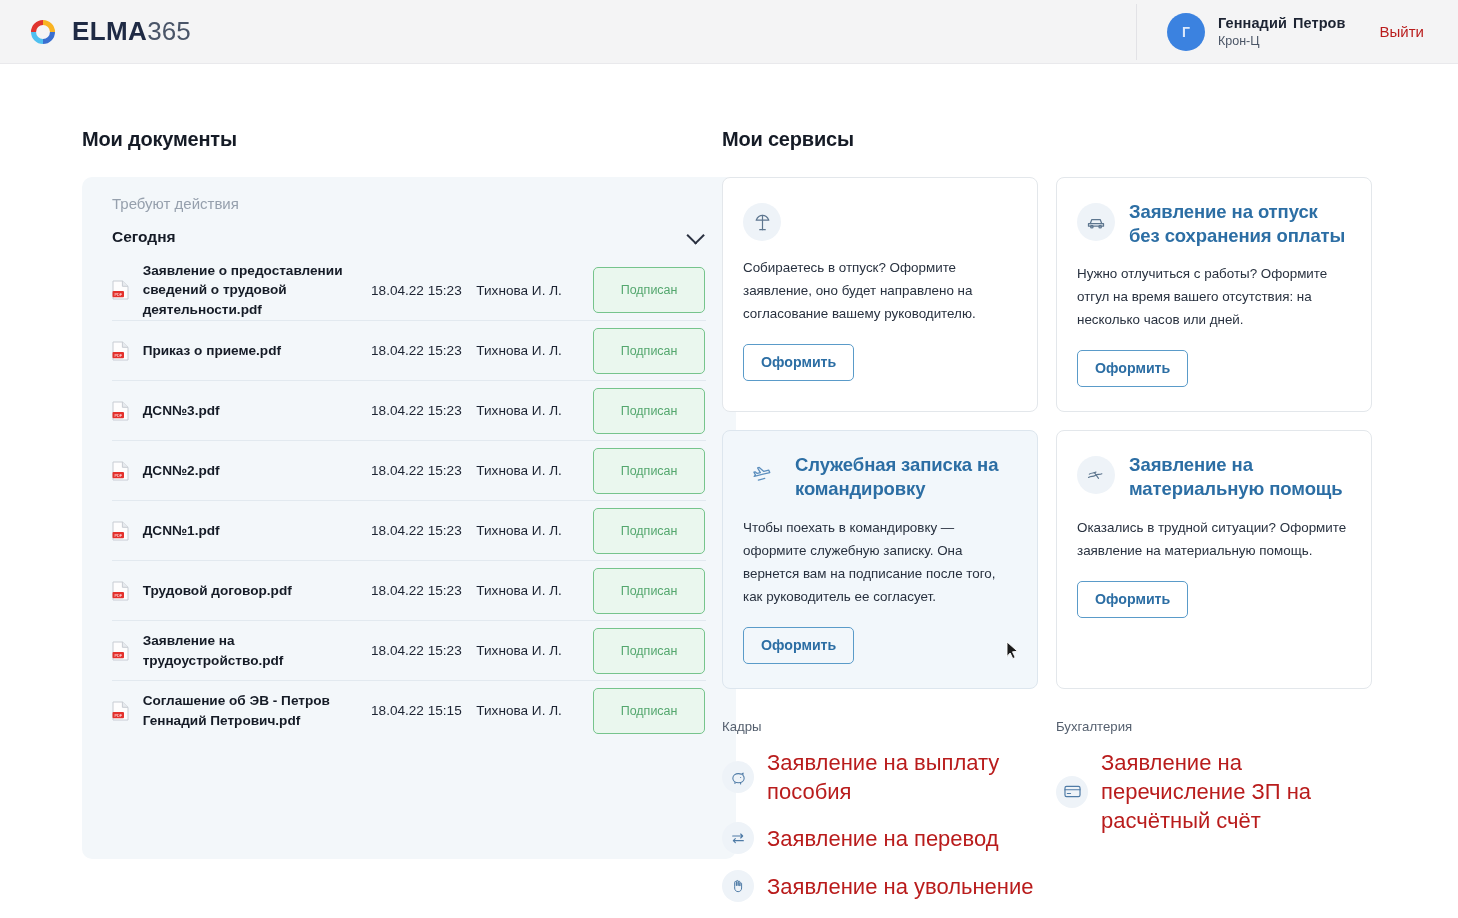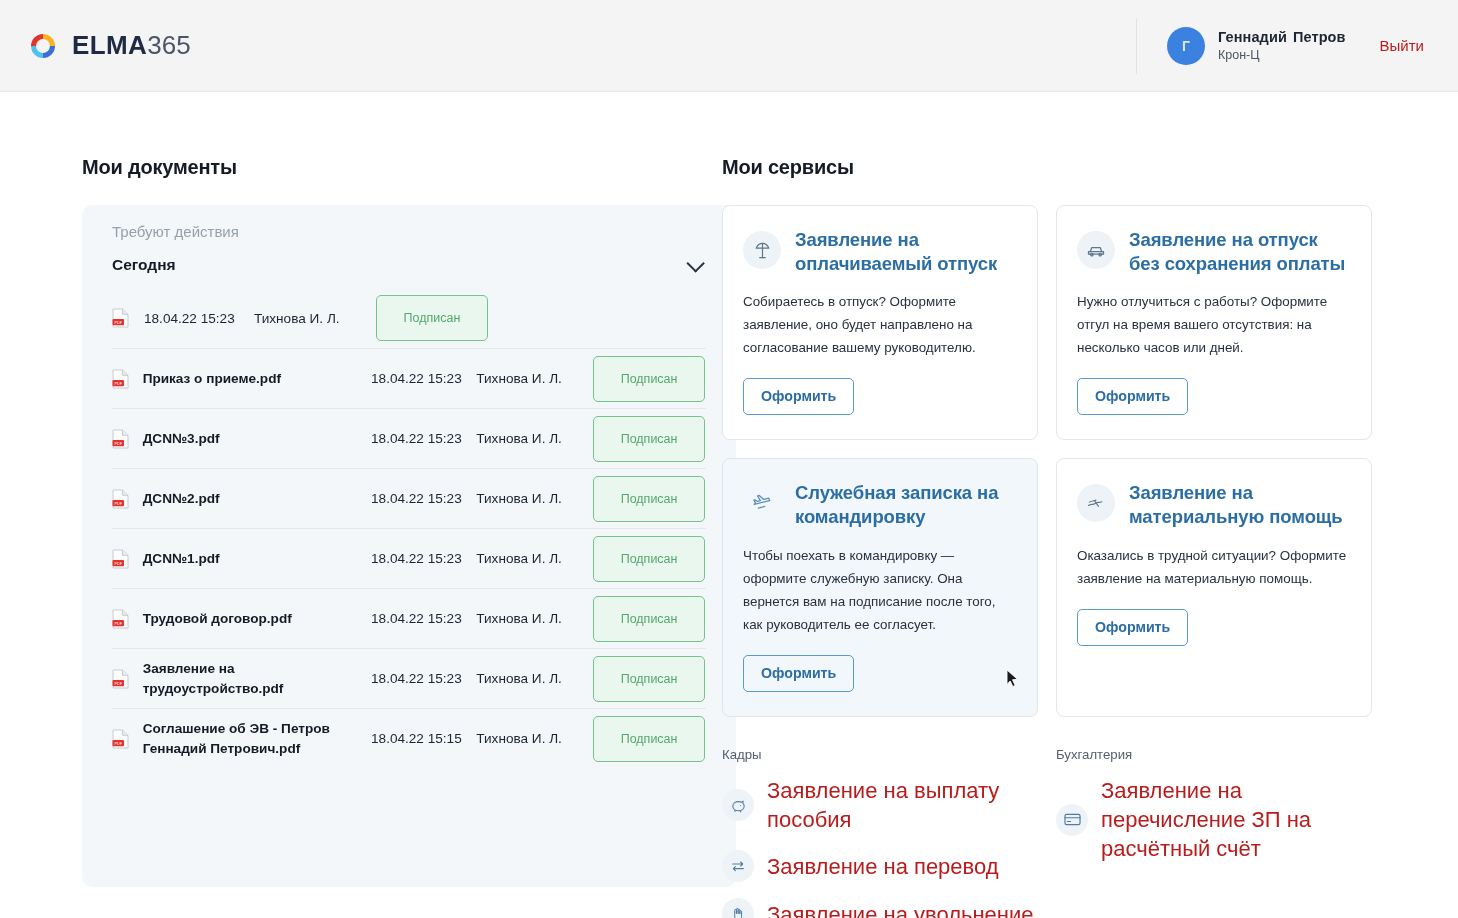--- a/index.html
+++ b/index.html
@@ -7,21 +7,21 @@
   html, body {
     width: 1458px; height: 918px;
     font-family: "Liberation Sans", "DejaVu Sans", sans-serif;
     background: #ffffff;
     overflow: hidden;
     -webkit-font-smoothing: antialiased;
   }
 
   
   .header {
-    height: 92px;
+    height: 64px;
     background: #f4f4f5;
     display: flex;
     align-items: center;
     justify-content: space-between;
     padding: 0 34px 0 28px;
     border-bottom: 1px solid #e9e9ec;
   }
   .brand { display: flex; align-items: center; gap: 14px; }
   .brand-mark { width: 30px; height: 30px; display: block; }
   .brand-text {
@@ -232,20 +232,21 @@
             <div class="doc-icon-cell">
               <span>
                 <svg class="pdf-ico" viewBox="0 0 17 20">
                   <path d="M1 1h9.5L16 6.3V19H1z" fill="#fdfdfd" stroke="#c7ccd3" stroke-width="1"></path>
                   <path d="M10.4 1v5.3H16" fill="#e7eaee" stroke="#c7ccd3" stroke-width="1"></path>
                   <rect x="0.5" y="11" width="11.5" height="6.2" rx="1" fill="#e4312c"></rect>
                   <text x="6.2" y="15.6" font-size="3.8" fill="#fff" text-anchor="middle" font-family="Liberation Sans, sans-serif">PDF</text>
                 </svg>
               </span>
             </div>
+            <div class="doc-name">Заявление о предоставлении сведений о трудовой деятельности.pdf</div>
             <div class="doc-date">18.04.22 15:23</div>
             <div class="doc-resp">Тихнова И. Л.</div>
             <div class="doc-status"><span class="badge">Подписан</span></div>
           </div>
           <div class="doc-row">
             <div class="doc-icon-cell">
               <span>
                 <svg class="pdf-ico" viewBox="0 0 17 20">
                   <path d="M1 1h9.5L16 6.3V19H1z" fill="#fdfdfd" stroke="#c7ccd3" stroke-width="1"></path>
                   <path d="M10.4 1v5.3H16" fill="#e7eaee" stroke="#c7ccd3" stroke-width="1"></path>
@@ -363,21 +364,20 @@
     <div class="section-title">Мои сервисы</div>
     <div class="cards" id="service-cards">
         <div class="card"><div class="card-head">
             <div class="card-ico-wrap">
               <svg width="19" height="19" viewBox="0 0 24 24" fill="none" stroke="#5d768f" stroke-width="1.5" stroke-linecap="round" stroke-linejoin="round">
                 <path d="M4 9c1.8-4 5-6 8-6s6.2 2 8 6z"></path>
                 <path d="M12 3v18"></path>
                 <path d="M8.5 21h7"></path>
               </svg>
             </div>
-            <div class="card-title">Заявление на оплачиваемый отпуск</div>
           </div><div class="card-desc">Собираетесь в отпуск? Оформите заявление, оно будет направлено на согласование вашему руководителю.</div><button class="btn-outline">Оформить</button></div>
         <div class="card"><div class="card-head">
             <div class="card-ico-wrap">
               <svg width="20" height="20" viewBox="0 0 24 24" fill="none" stroke="#5d768f" stroke-width="1.5" stroke-linecap="round" stroke-linejoin="round">
                 <path d="M3 14h18v3H3z"></path>
                 <path d="M5 14l2-5h10l2 5"></path>
                 <circle cx="7" cy="17.6" r="1.5"></circle>
                 <circle cx="17" cy="17.6" r="1.5"></circle>
               </svg>
             </div>

